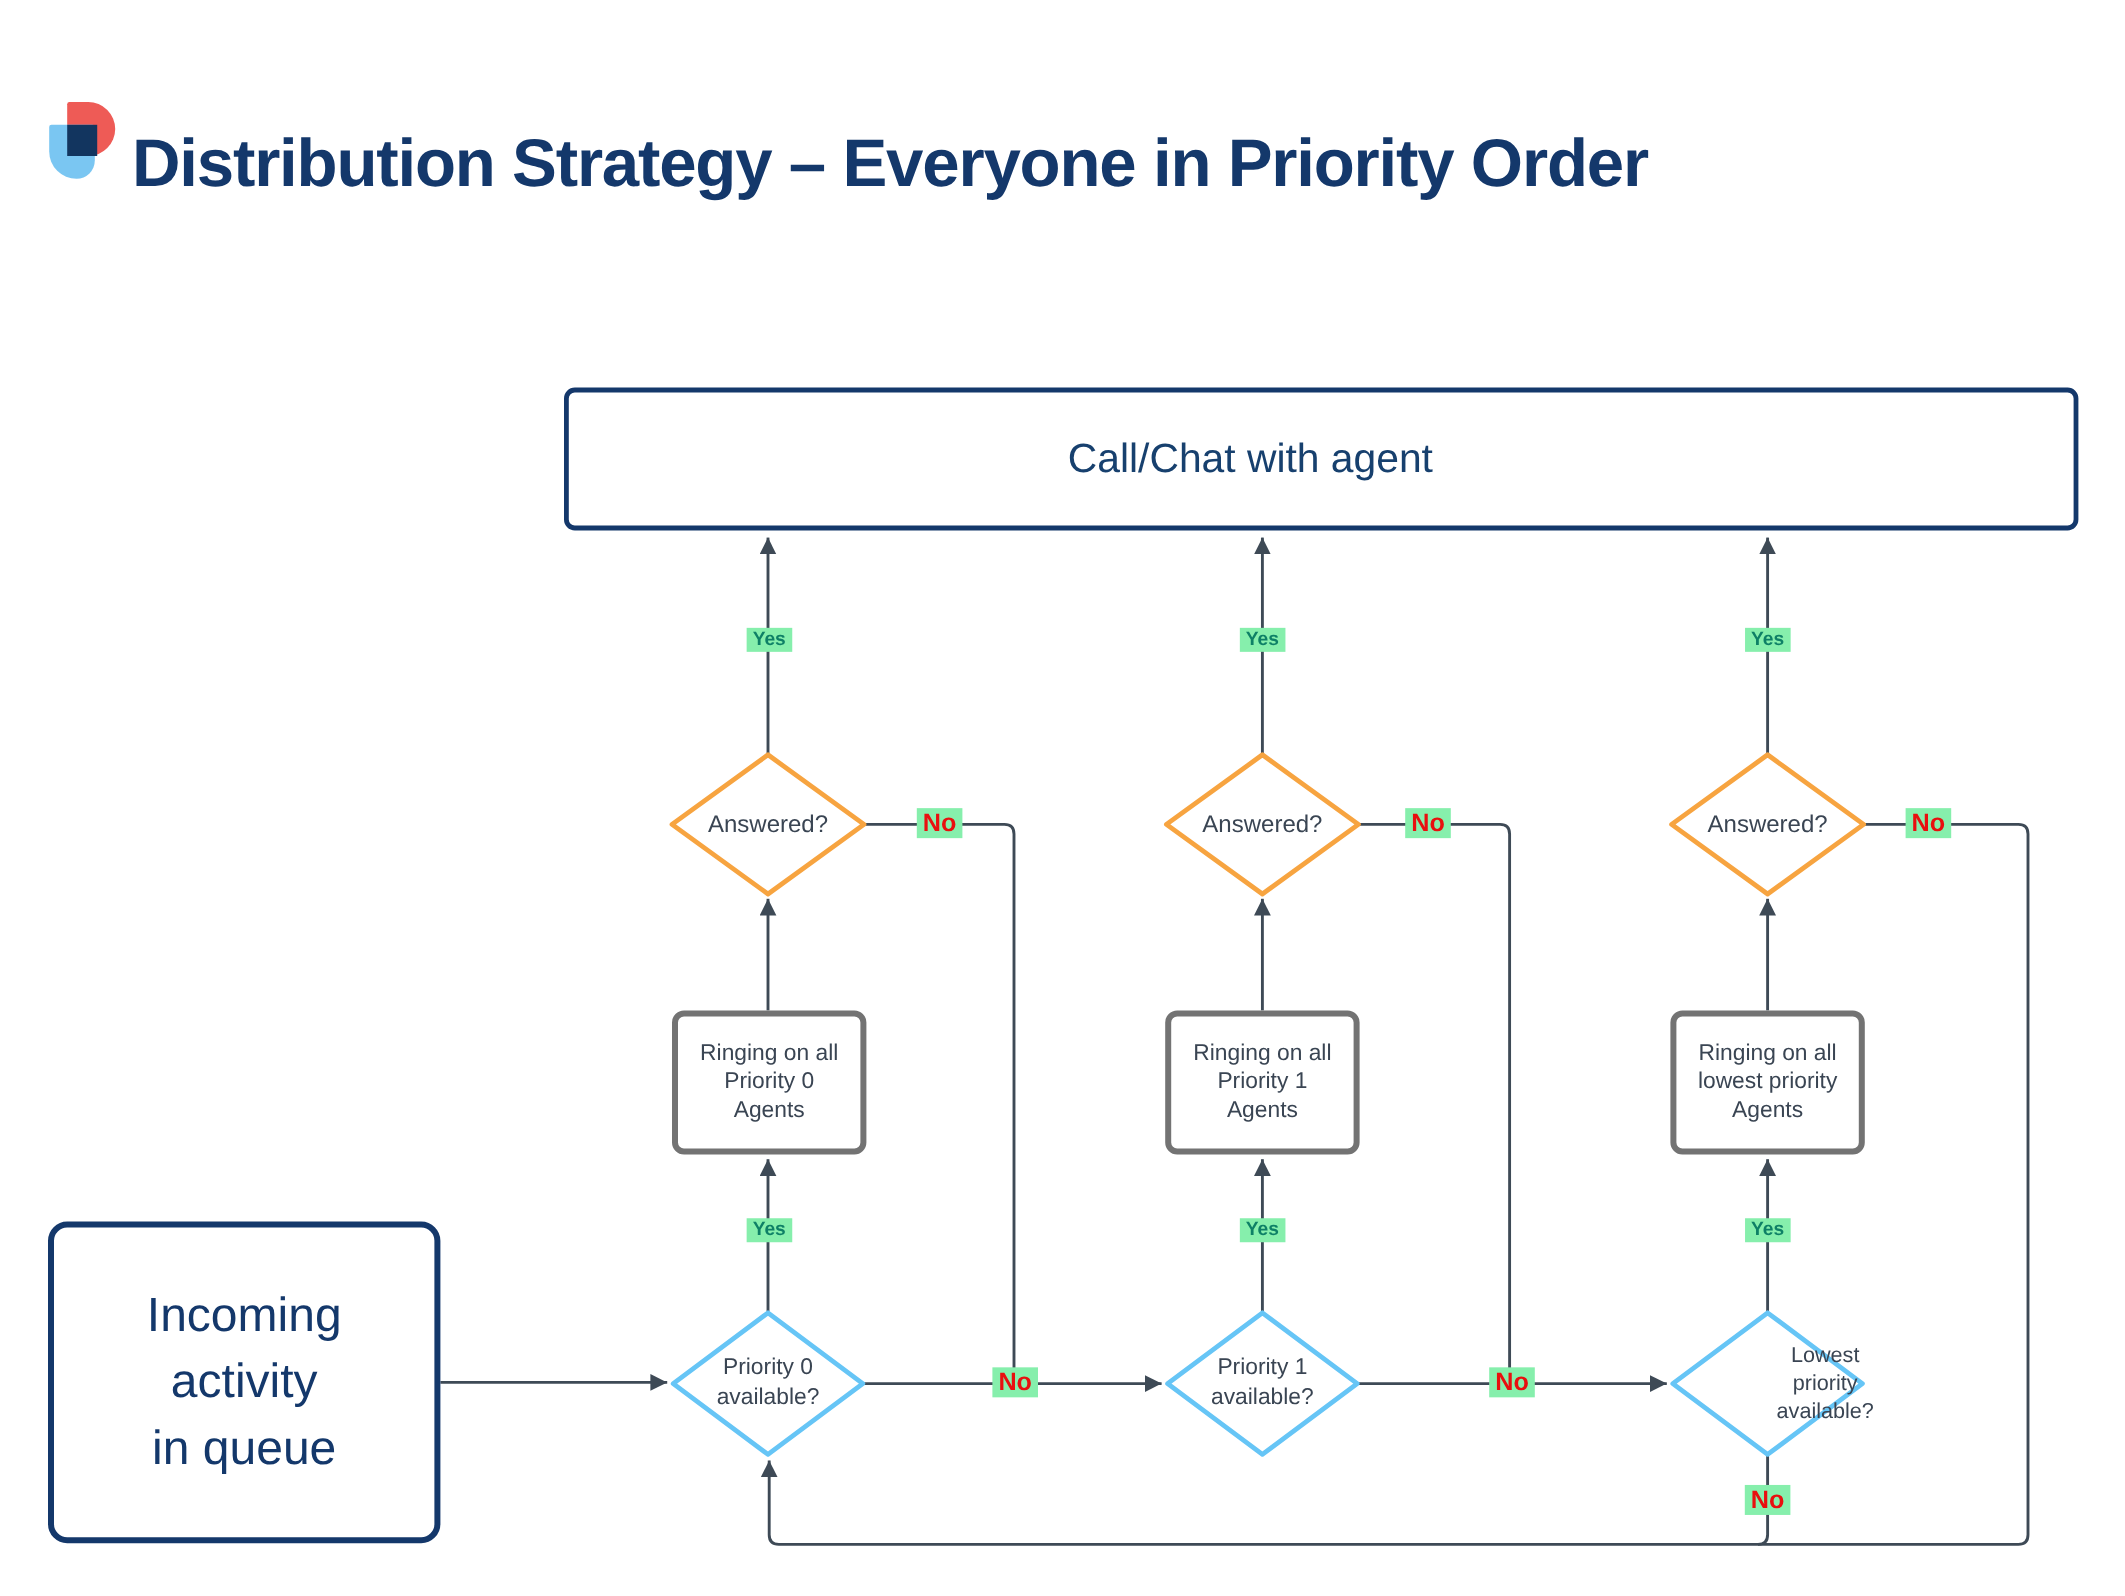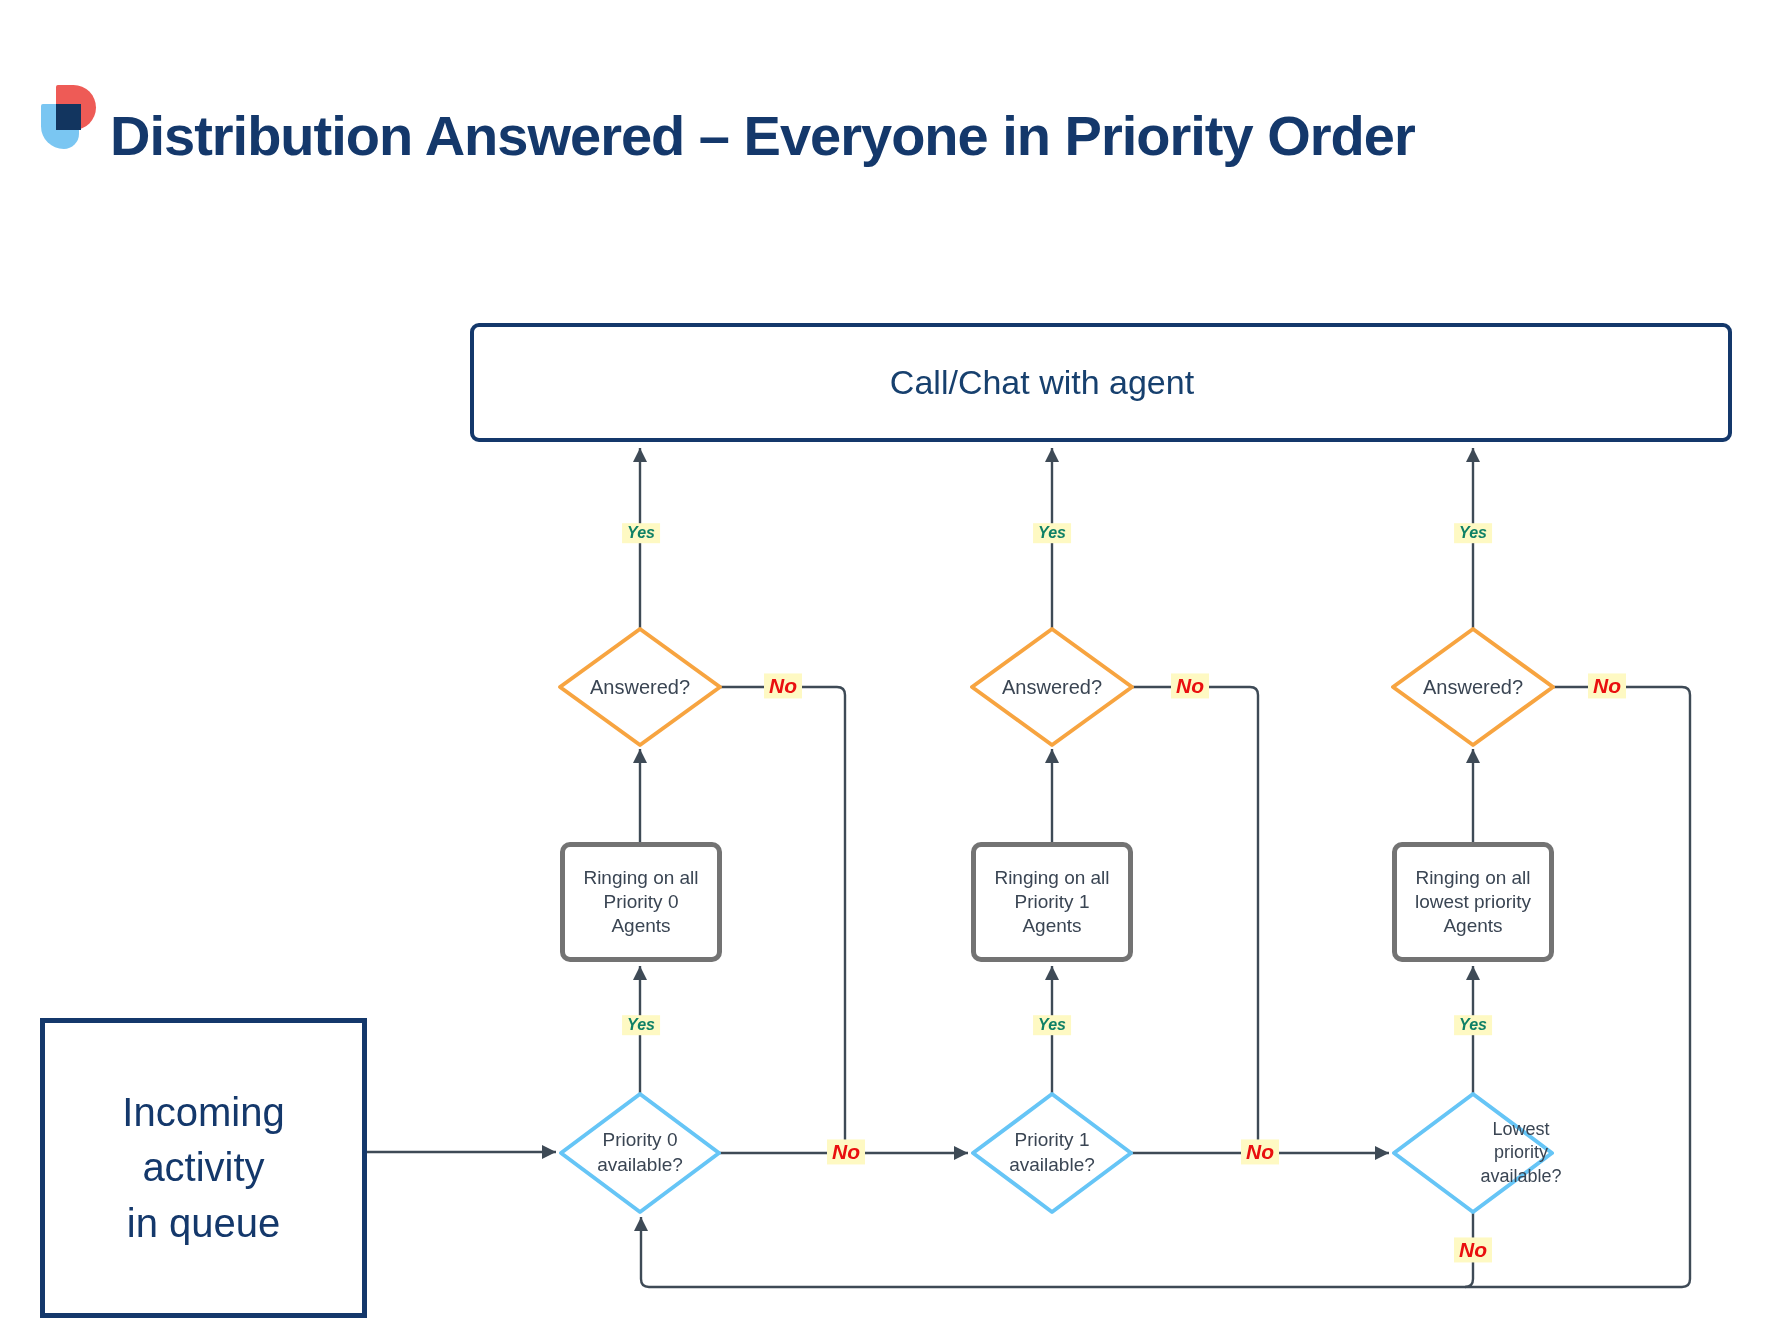--- a/index.html
+++ b/index.html
@@ -25,22 +25,22 @@
   .node{
     position:absolute;display:flex;align-items:center;justify-content:center;
     text-align:center;background:#ffffff;box-sizing:border-box;color:#3A4553;
   }
   .call-chat{
     left:470px;top:323px;width:1262px;height:119px;
     border:4px solid #14386B;border-radius:9px;
     font-size:34px;color:#17406E;padding-right:118px;
   }
   .incoming{
-    left:40px;top:1018px;width:327px;height:300px;
-    border:5px solid #14386B;border-radius:0;
+    left:40px;top:1018px;width:327px;height:268px;
+    border:5px solid #14386B;border-radius:16px;
     font-size:40px;color:#14386B;line-height:1.38;
   }
   .ringing{
     width:162px;height:120px;top:842px;
     border:5px solid #737373;border-radius:10px;
     font-size:19px;line-height:1.25;
   }
   .r1{left:560px;} .r2{left:971px;} .r3{left:1392px;}
 
   
@@ -50,21 +50,21 @@
   }
   .ans-text{width:150px;height:60px;top:657px;font-size:20px;text-align:right;}
   .a1{left:565px;} .a2{left:977px;} .a3{left:1398px;}
   .avail-text{width:150px;height:70px;top:1118px;font-size:19px;line-height:1.3;}
   .v1{left:565px;} .v2{left:977px;}
   .v3{left:1446px;font-size:18px;line-height:1.28;}
 
   
   .lbl{
     position:absolute;transform:translate(-50%,-50%);
-    background:#fef9c3;padding:1px 5px;font-weight:bold;line-height:1.1;font-style:italic;
+    background:#86efac;padding:1px 5px;font-weight:bold;line-height:1.1;
   }
   .yes{color:#0E8066;font-size:16px;}
   .no{color:#E90F0F;font-size:21px;}
 </style>
 </head>
 <body>
 
 <div id="stage">
 
   <svg id="flow-svg" viewBox="0 0 1771 1330" xmlns="http://www.w3.org/2000/svg">
@@ -113,21 +113,21 @@
       <polygon points="1394,1153 1473,1094 1552,1153 1473,1212"></polygon>
     </g>
   </svg>
 
   <div class="logo">
     <div class="red"></div>
     <div class="blue"></div>
     <div class="navy"></div>
   </div>
 
-  <div class="page-title">Distribution Answered – Everyone in Priority Order</div>
+  <div class="page-title">Distribution Strategy – Everyone in Priority Order</div>
 
   <div class="node call-chat">Call/Chat with agent</div>
   <div class="node incoming prewrap">Incoming
 activity
 in queue</div>
 
   <div class="node ringing r1 prewrap">Ringing on all
 Priority 0
 Agents</div>
   <div class="node ringing r2 prewrap">Ringing on all

